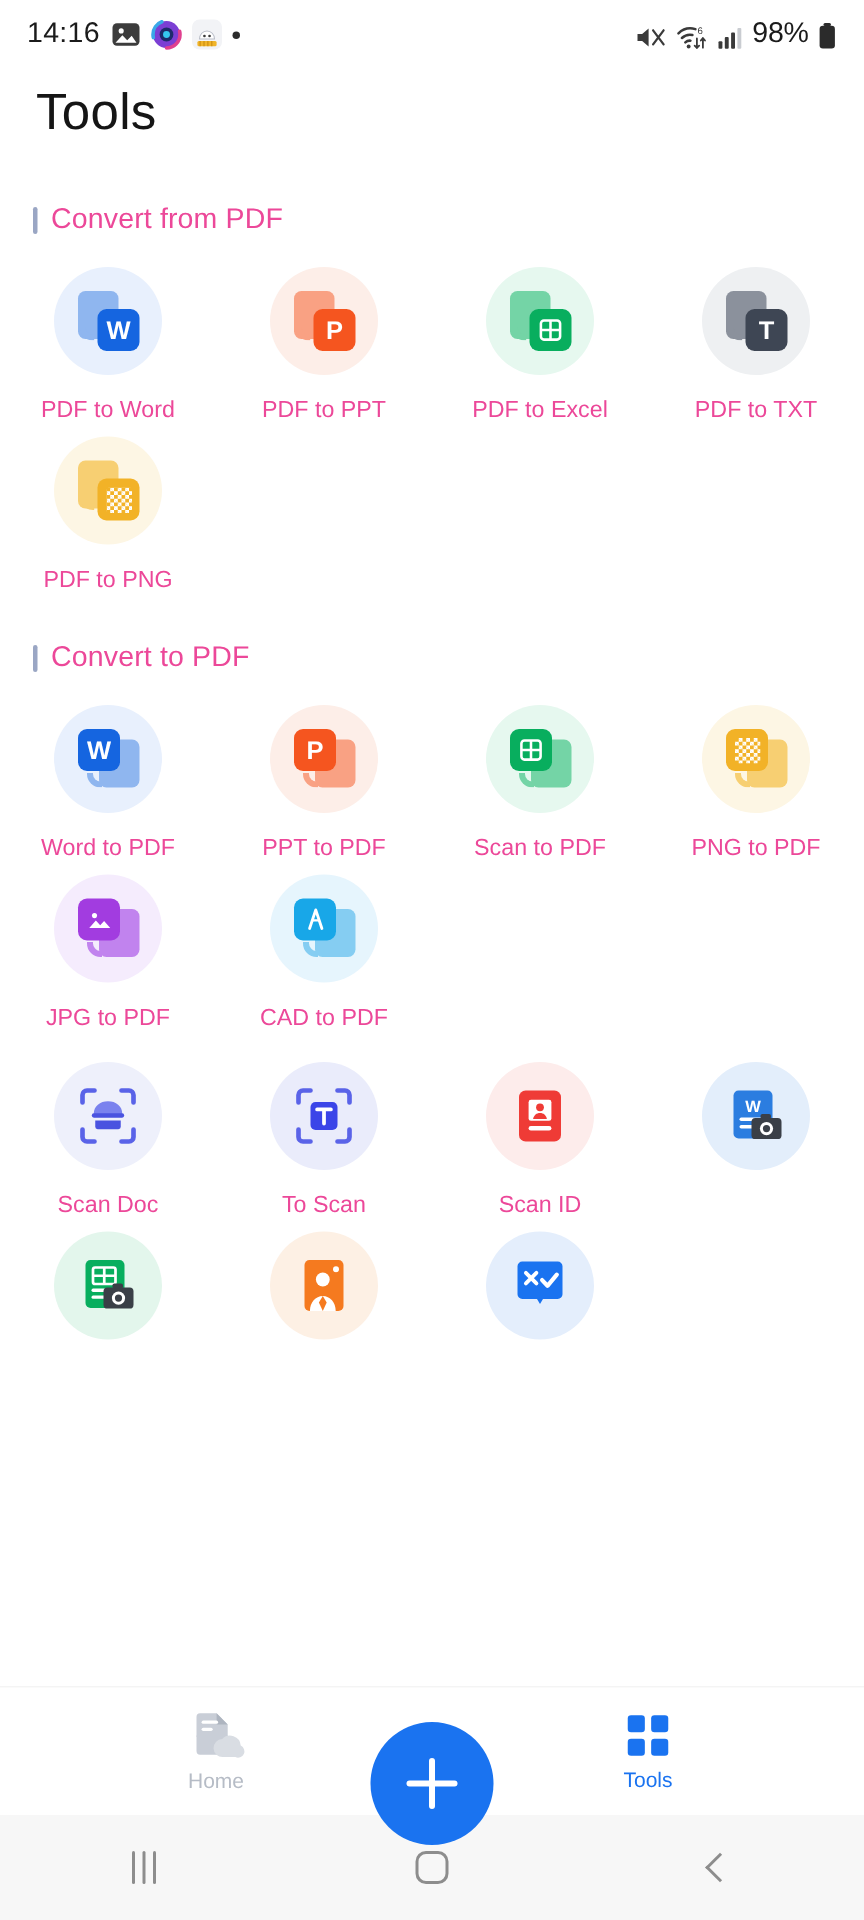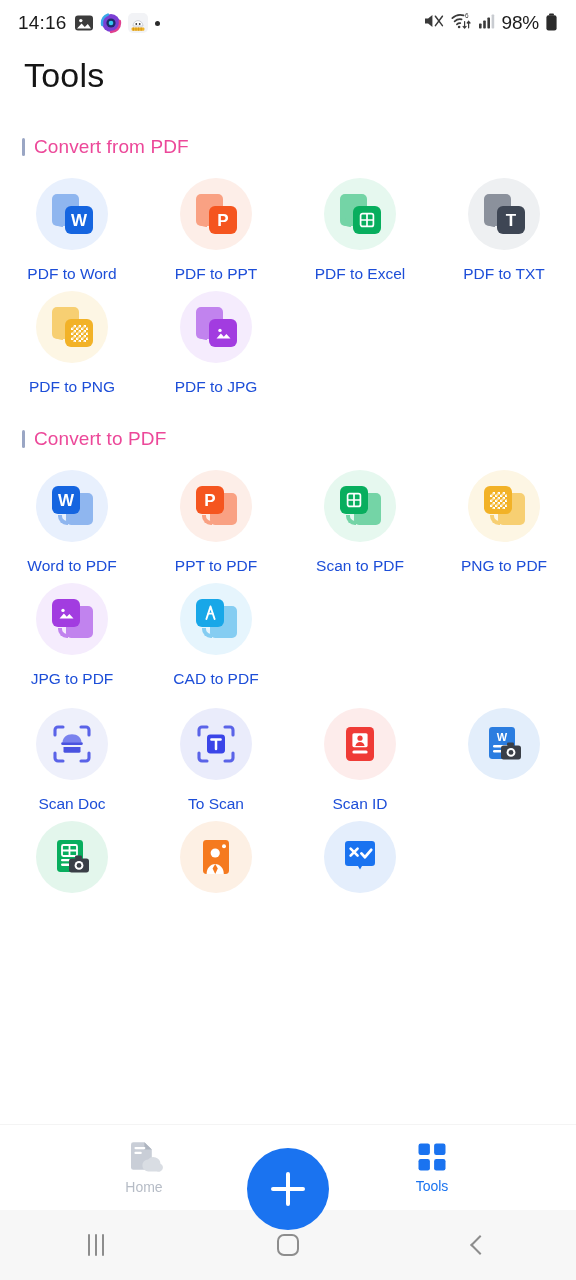--- a/index.html
+++ b/index.html
@@ -13,21 +13,21 @@
 
   
   .statusbar{
     height:46px; width:100%;
     display:flex; align-items:center;
     padding:0 18px;
     font-size:19px; color:#1c1c1e;
   }
   .sb-left{ display:flex; align-items:center; gap:7px; }
   .sb-time{ font-size:19px; letter-spacing:.2px; color:#1b1b1b; }
-  .sb-right{ margin-left:auto; display:flex; align-items:flex-start; gap:6px; }
+  .sb-right{ margin-left:auto; display:flex; align-items:flex-end; gap:6px; }
   .sb-batt-text{ font-size:19px; color:#1b1b1b; letter-spacing:-.2px;}
   .mini-dot{ width:5px; height:5px; border-radius:50%; background:#2b2b2b; }
   .appicon{ width:20px;height:20px;border-radius:5px;display:block; }
 
   
   .page-title{
     font-size:34px; color:#151515; font-weight:400;
     padding:10px 24px 0 24px; letter-spacing:.2px;
   }
 
@@ -53,21 +53,21 @@
   .cell{
     display:flex; flex-direction:column; align-items:center;
     padding-top:6px;
   }
   .circle{
     width:72px; height:72px; border-radius:50%;
     display:flex; align-items:center; justify-content:center;
     position:relative;
   }
   .cell-label{
-    margin-top:14px; font-size:15.5px; color:#1d4ed8;
+    margin-top:14px; font-size:15.5px; color:#ec4899;
     text-align:center; line-height:19px; max-width:110px;
   }
 
   
   .fi{ position:relative; width:44px; height:42px; }
   
   .fi .sheet{
     position:absolute; width:27px; height:32px; border-radius:5px;
   }
   .fi .curl{
@@ -257,35 +257,20 @@
       <div class="circle" style="background:#fdf6e4">
         <div class="fi from">
           <div class="sheet" style="background:#f7cf72"></div>
           <div class="curl" style="color:#f7cf72"></div>
           <div class="badge" style="background:#f2b227">
             <span class="checker"></span>
           </div>
         </div>
       </div>
       <div class="cell-label">PDF to PNG</div>
-    </div>
-    <div class="cell">
-      <div class="circle" style="background:#f5ecfd">
-        <div class="fi from">
-          <div class="sheet" style="background:#c183ee"></div>
-          <div class="curl" style="color:#c183ee"></div>
-          <div class="badge" style="background:#a23ce0">
-            <svg width="17" height="15" viewBox="0 0 17 15">
-              <circle cx="5" cy="4.4" r="1.7" fill="#fff"></circle>
-              <path d="M1.5 12.6l4.4-5 2.9 3.2 2.6-2.8 4.1 4.6z" fill="#fff"></path>
-            </svg>
-          </div>
-        </div>
-      </div>
-      <div class="cell-label">PDF to JPG</div>
     </div>
   </div>
 
   <div class="section-head">
     <span class="section-bar"></span>
     <span class="section-title">Convert to PDF</span>
   </div>
   <div class="grid">
     <div class="cell">
       <div class="circle" style="background:#e8f0fd">

